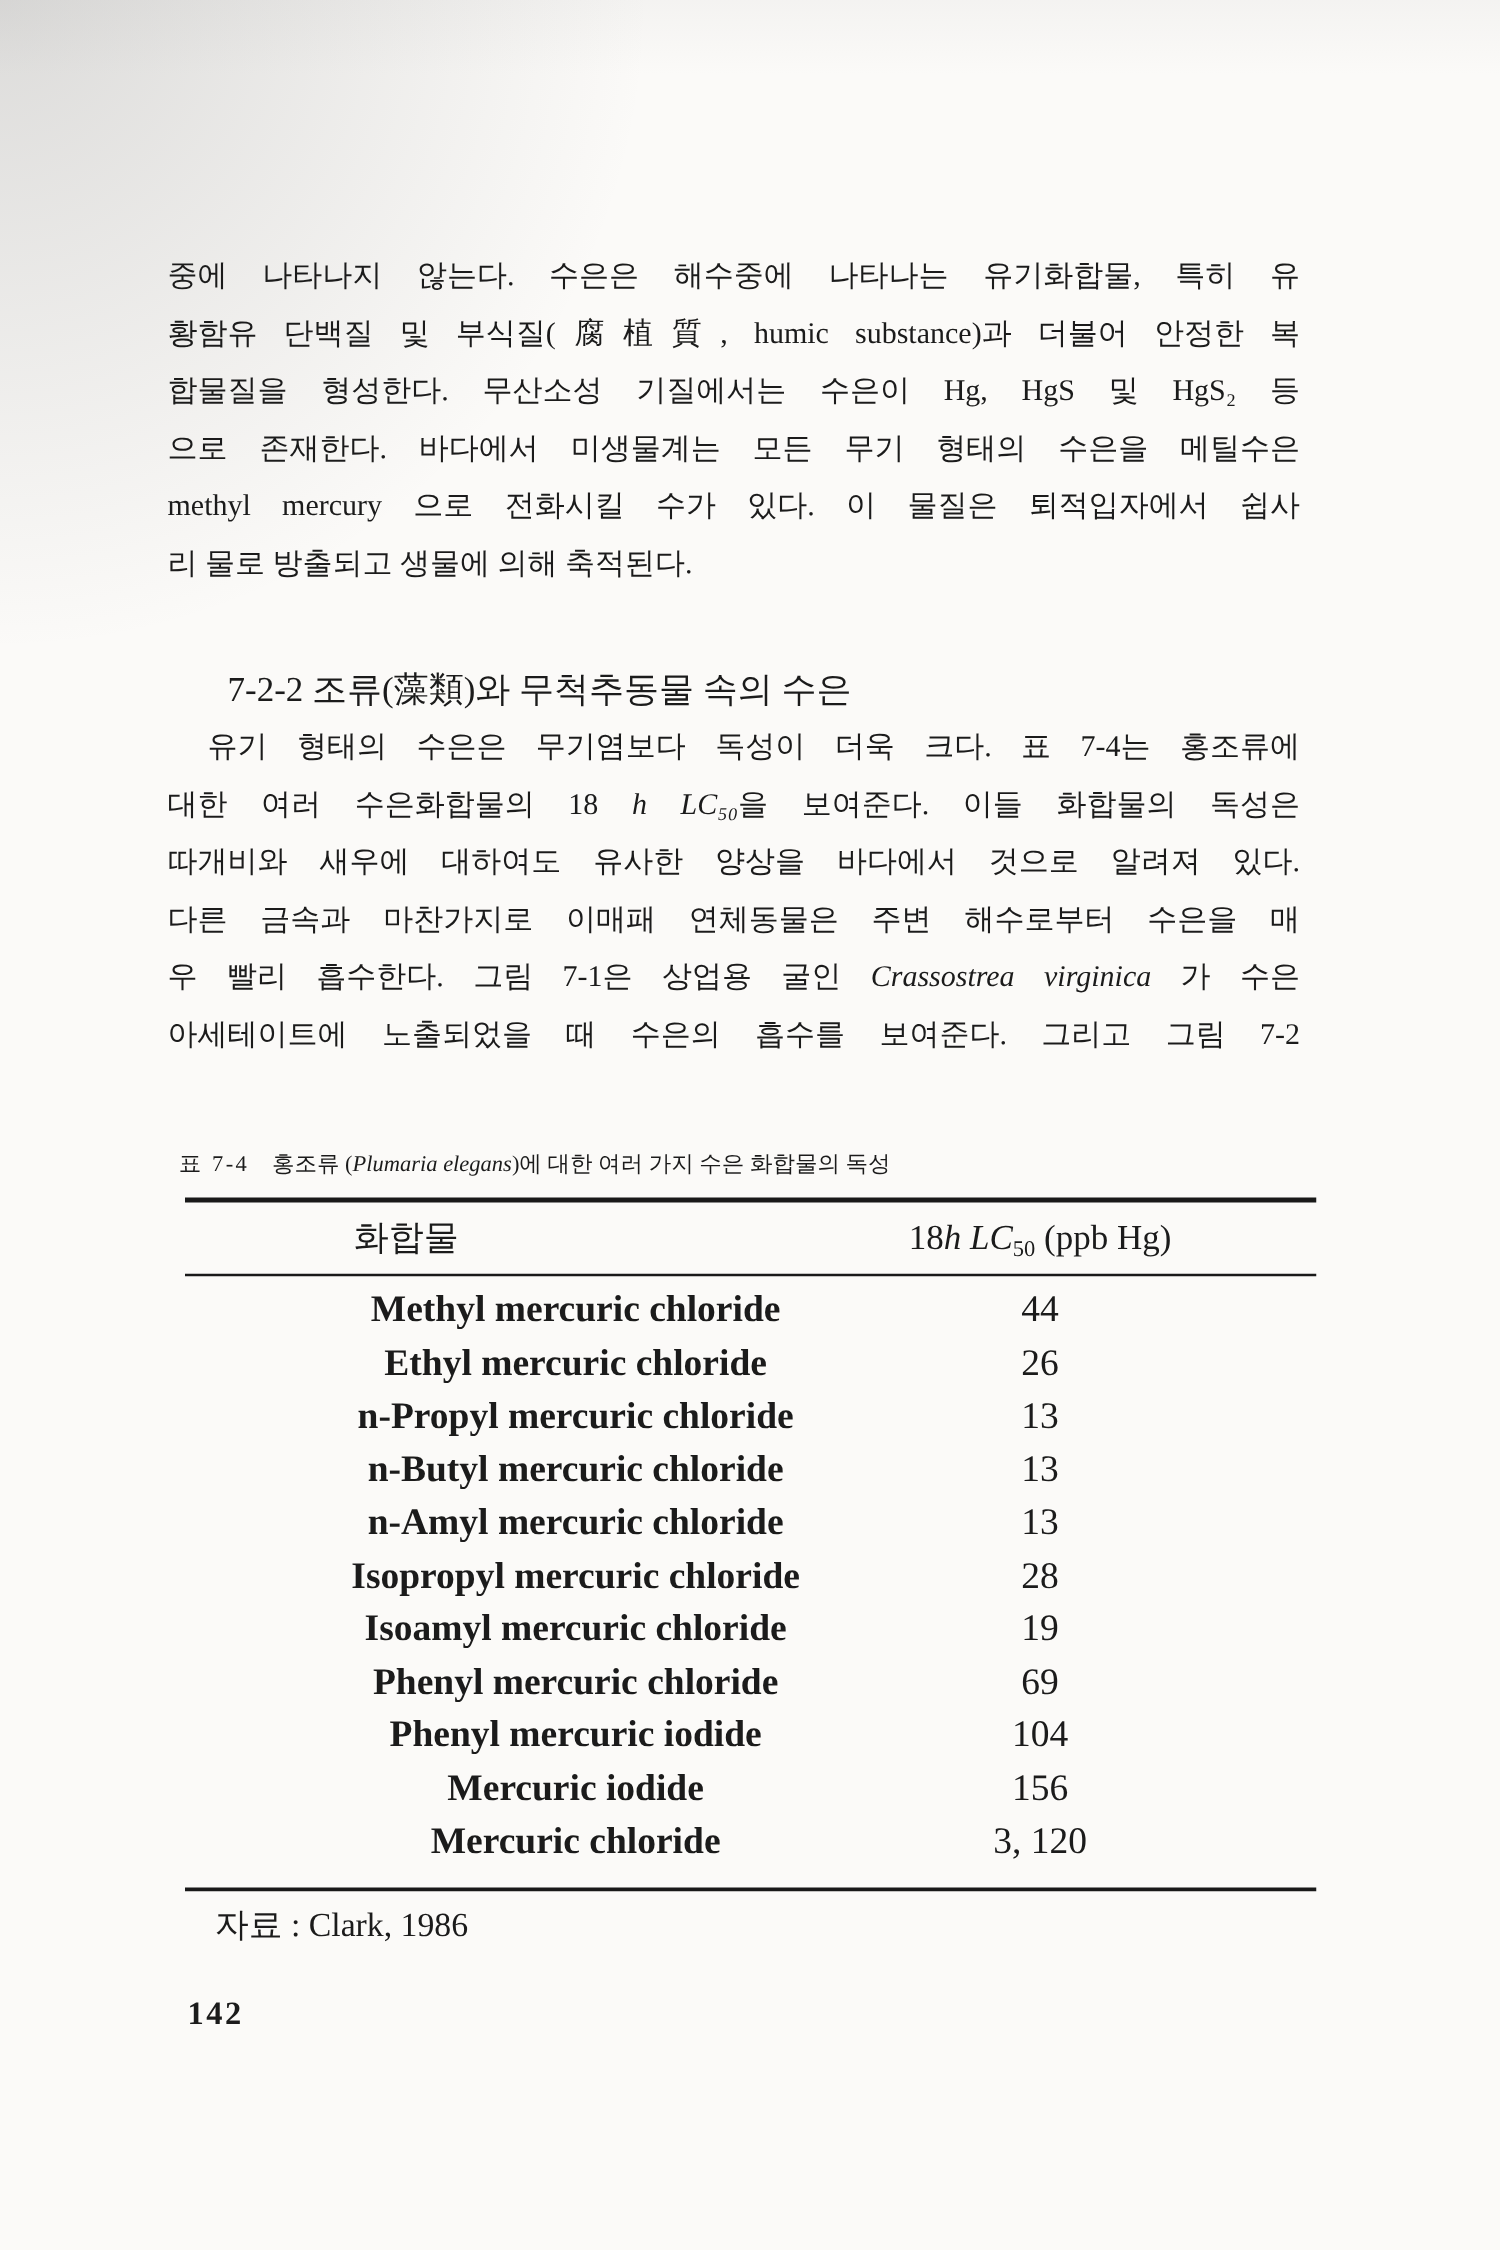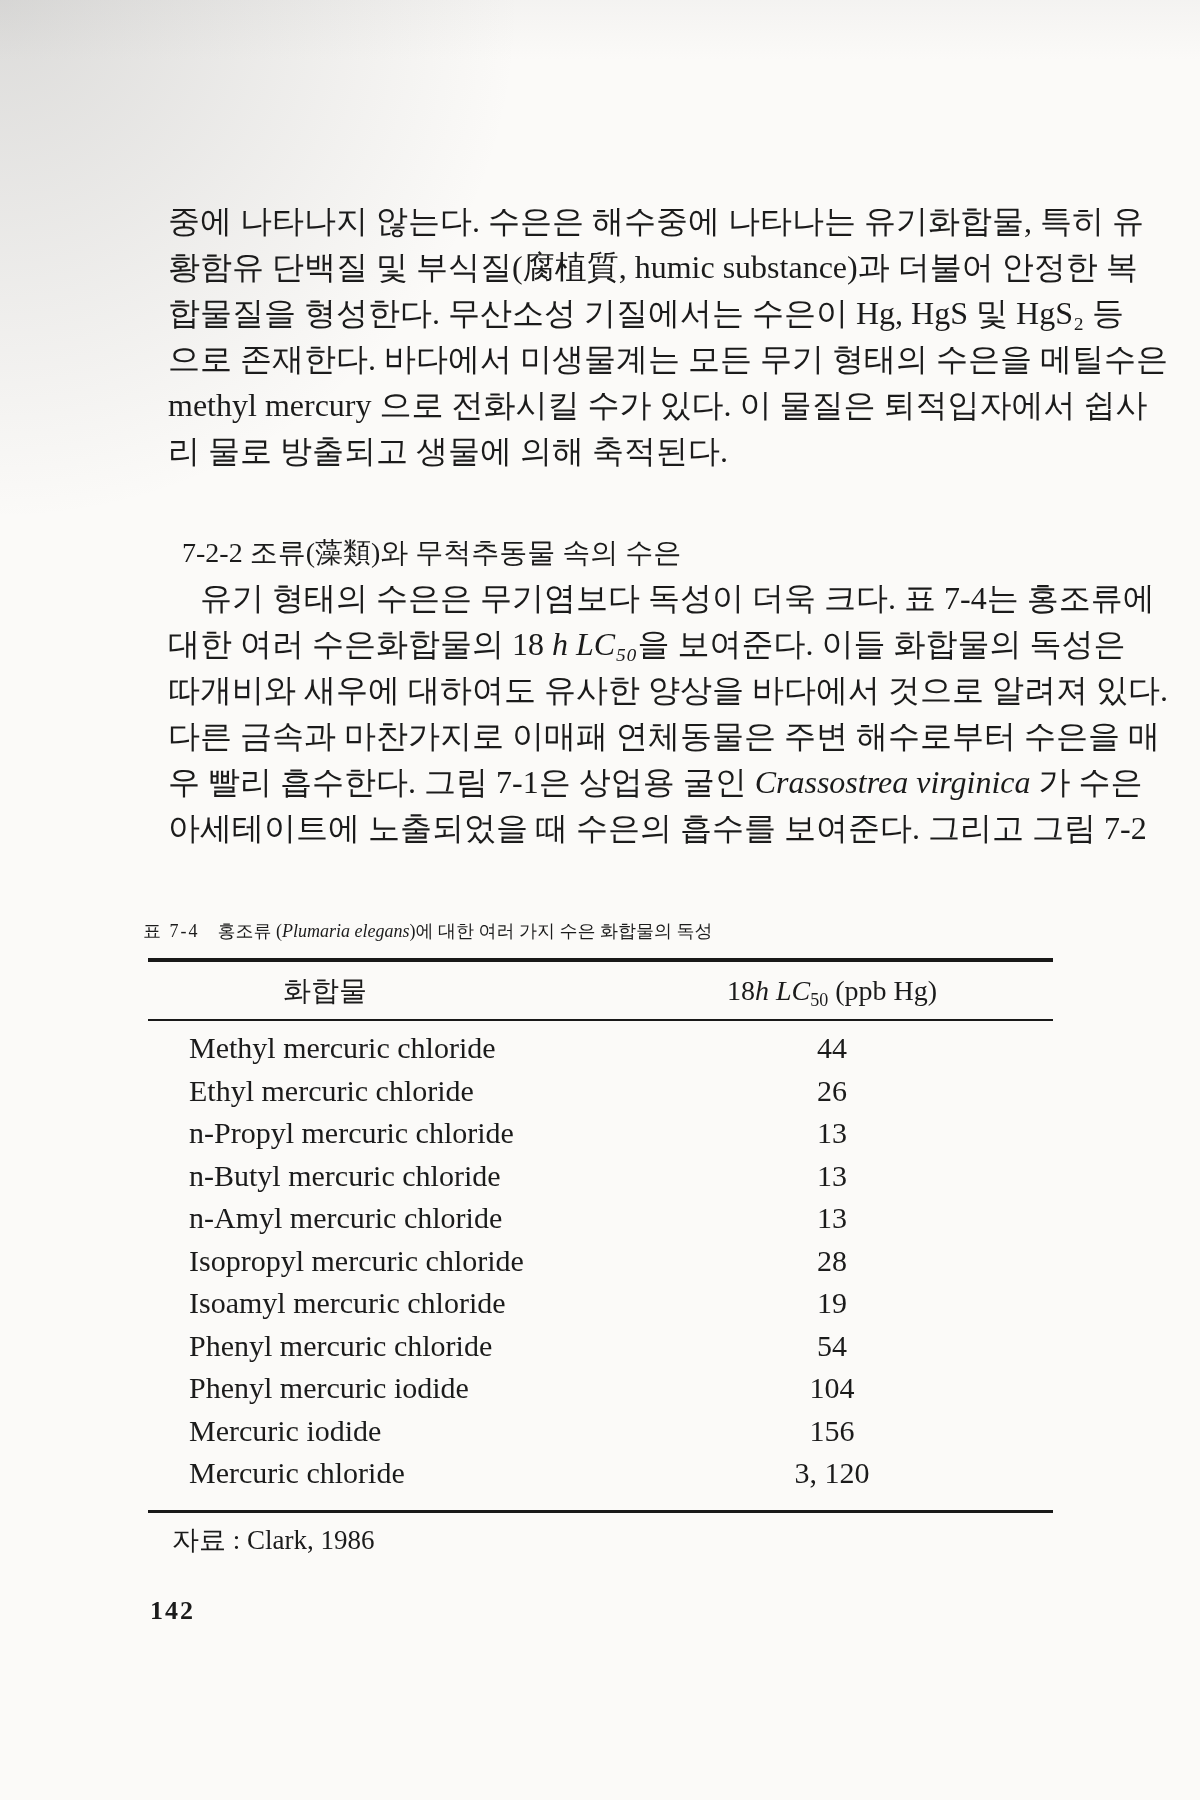--- a/index.html
+++ b/index.html
@@ -10,41 +10,41 @@
     color:#1b1b1b;
     overflow:hidden;
   }
   .scan-shade{
     position:absolute;left:0;top:0;width:1200px;height:1800px;pointer-events:none;
     background:
       radial-gradient(circle at 0% 0%, rgba(110,110,110,0.22), rgba(110,110,110,0.0) 24%),
       linear-gradient(180deg, rgba(180,180,180,0.10) 0px, rgba(180,180,180,0.0) 60px);
   }
   .block{position:absolute;}
-  .bodytext{left:168px;width:906px;font-size:32px;}
+  .bodytext{left:134px;width:906px;font-size:24px;}
   .line{height:46px;line-height:46px;white-space:nowrap;
         text-align:justify;text-align-last:justify;}
   .line.last{text-align:left;text-align-last:left;}
   .indent{padding-left:32px;}
   .heading{left:150px;width:906px;font-size:28px;height:46px;line-height:46px;white-space:nowrap;}
   .it{font-style:italic;margin-top:44px;}
   .caption{left:143px;width:906px;font-size:18px;height:44px;line-height:44px;white-space:nowrap;}
   .caption .cap-label{letter-spacing:2px;margin-right:18px;}
   .rule{left:148px;width:905px;background:#191919;}
   .rule.top{top:958px;height:4px;}
   .rule.mid{top:1019px;height:2px;}
   .rule.bottom{top:1510px;height:3px;}
   .theader{left:148px;top:970px;width:905px;height:42px;line-height:42px;
            font-size:28px;display:flex;}
   .theader .th-compound{margin-left:135px;flex:1;text-align:left;}
   .theader .th-value{width:320px;text-align:center;margin-right:61px;}
   sub.lc50{font-size:18px;vertical-align:-6px;line-height:0;}
   .trows{left:148px;top:1027px;width:905px;font-size:30px;}
   .trow{display:flex;height:42.5px;line-height:42.5px;}
-  .trow .compound{margin-left:41px;flex:1;text-align:left;white-space:nowrap;}
+  .trow .compound{margin-left:41px;flex:1;text-align:center;white-space:nowrap;font-weight:bold;}
   .trow .value{width:200px;text-align:center;margin-right:121px;}
   .source{left:172px;top:1522px;height:36px;line-height:36px;font-size:27px;}
   .pagenum{left:150px;top:1596px;height:30px;line-height:30px;font-size:26px;
            font-weight:bold;letter-spacing:2px;}
 </style>
 </head>
 <body>
 
 <div class="scan-shade"></div>
 
@@ -105,21 +105,21 @@
   <div class="trow">
       <span class="compound">Isopropyl mercuric chloride</span>
       <span class="value">28</span>
     </div>
   <div class="trow">
       <span class="compound">Isoamyl mercuric chloride</span>
       <span class="value">19</span>
     </div>
   <div class="trow">
       <span class="compound">Phenyl mercuric chloride</span>
-      <span class="value">54</span>
+      <span class="value">69</span>
     </div>
   <div class="trow">
       <span class="compound">Phenyl mercuric iodide</span>
       <span class="value">104</span>
     </div>
   <div class="trow">
       <span class="compound">Mercuric iodide</span>
       <span class="value">156</span>
     </div>
   <div class="trow">

